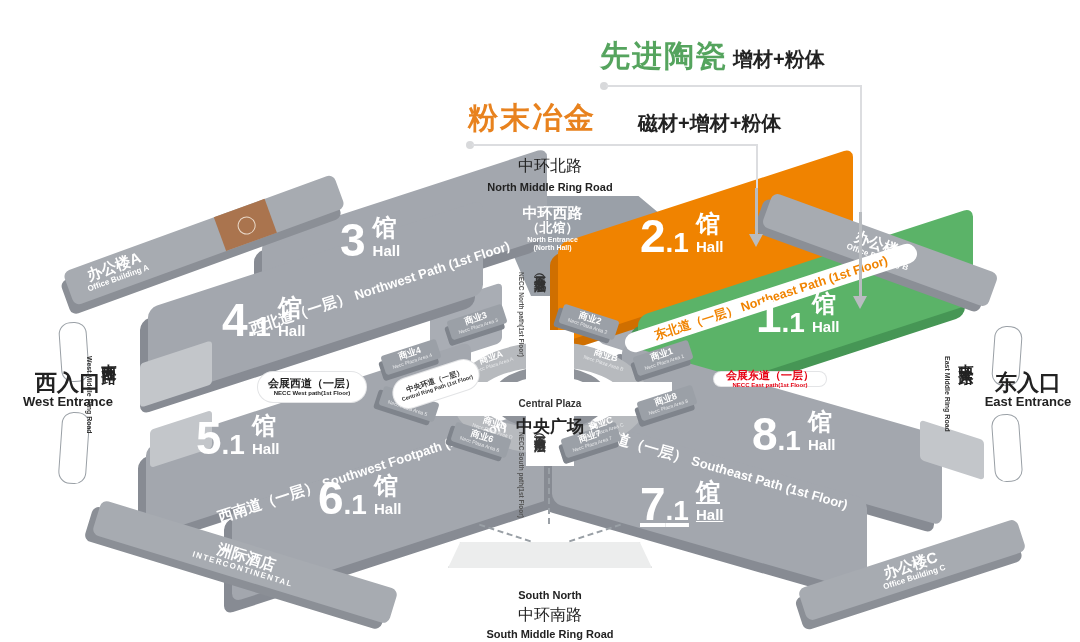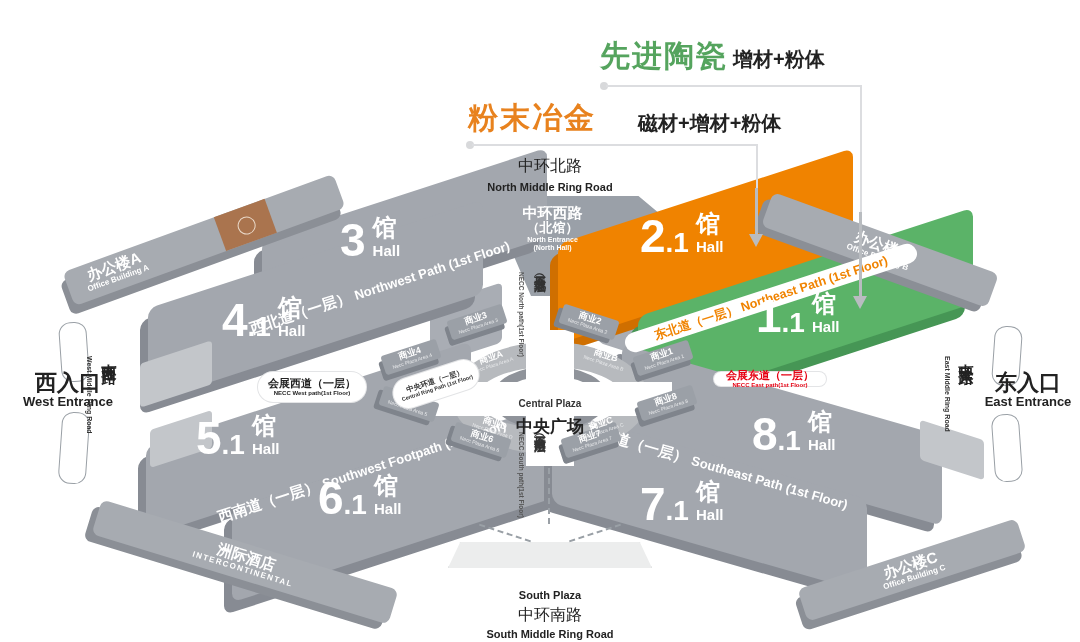--- a/index.html
+++ b/index.html
@@ -221,21 +221,21 @@
         <span class="hen">Hall</span>
       </span>
   </div>
   <div class="hall-label" style="left:752px;top:410px;">
     <span class="hnum"><span>8</span><span class="hdec">.1</span></span>
     <span class="hside">
         <span class="hguan">馆</span>
         <span class="hen">Hall</span>
       </span>
   </div>
-  <div class="hall-label" style="left:640px;top:480px;">
+  <div class="hall-label" style="left:640px;top:480px;text-decoration:underline;">
     <span class="hnum"><span>7</span><span class="hdec">.1</span></span>
     <span class="hside">
         <span class="hguan">馆</span>
         <span class="hen">Hall</span>
       </span>
   </div>
 
   <div class="diag nw-path">
     <span class="zh">西北道（一层）</span> <span class="en">Northwest Path (1st Floor)</span>
   </div>
@@ -362,17 +362,17 @@
 
   <div class="abs ent-zh" style="left:978px;top:368px;width:100px;">东入口</div>
   <div class="abs ent-en" style="left:978px;top:394px;width:100px;">East Entrance</div>
   <div class="vtext road-v-en" style="left:944px;top:356px;">East Middle Ring Road</div>
   <div class="vtext road-v-zh" style="left:956px;top:352px;">中环东路</div>
 
   <div class="abs s-square-plat"></div>
   <div class="dash" style="left:548px;top:468px;height:56px;"></div>
   <div class="dash-h" style="left:478px;top:532px;width:54px;transform:rotate(18deg);"></div>
   <div class="dash-h" style="left:568px;top:532px;width:54px;transform:rotate(-18deg);"></div>
-  <div class="abs cen t11" style="left:440px;top:589px;">South Plaza</div>
+  <div class="abs cen t11" style="left:440px;top:589px;">South North</div>
   <div class="abs cen t20" style="left:440px;top:605px;">中环南路</div>
   <div class="abs cen t11" style="left:440px;top:628px;">South Middle Ring Road</div>
 
 </div>
 
 </body></html>

